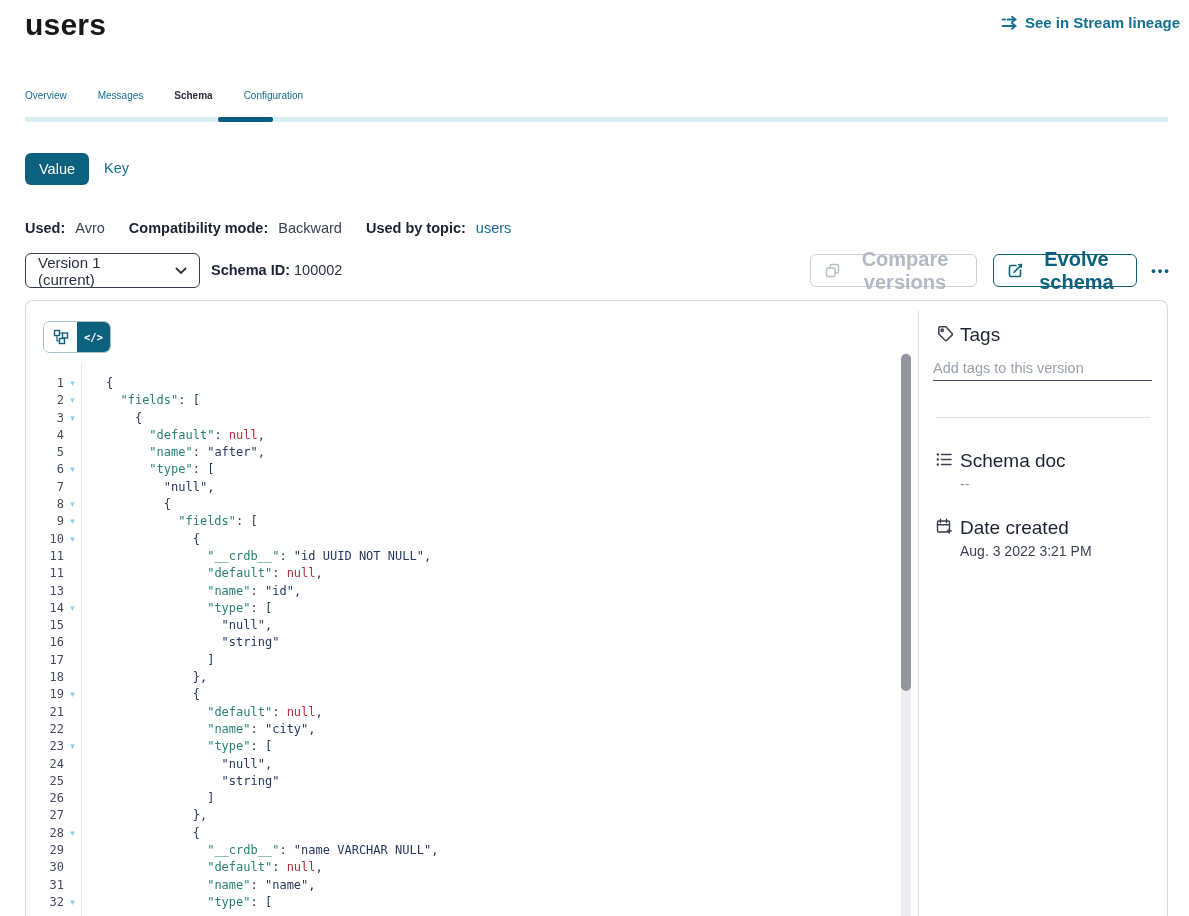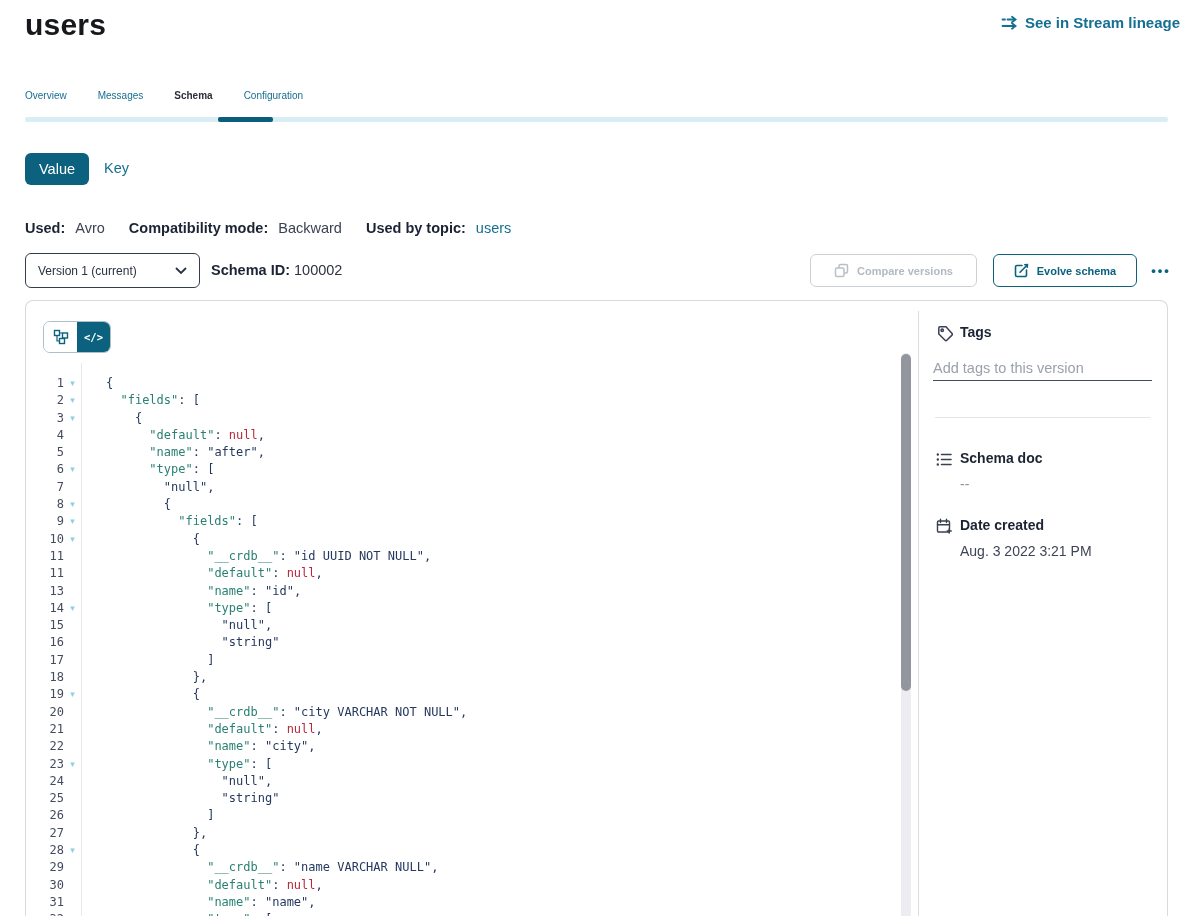--- a/index.html
+++ b/index.html
@@ -31,26 +31,26 @@
   
   .meta-row { position:absolute; left:25px; top:220px; display:flex; gap:10px;
     font-size:14.5px; align-items:baseline; }
   .meta-row .lbl { font-weight:700; color:#1b2334; }
   .meta-row .val { color:#3c4252; margin-right:14px; }
   .meta-row .link { color:var(--link); cursor:pointer; }
 
   
   .version-select { position:absolute; left:25px; top:253px; width:175px; height:35px;
     border:1px solid #343d4e; border-radius:6px; display:flex; align-items:center;
-    padding:0 12px; font-size:12px; color:#2a3240; cursor:pointer; background:#fff;gap:17px; }
+    padding:0 12px; font-size:15px; color:#2a3240; cursor:pointer; background:#fff;gap:17px; }
   .version-select .caret { margin-left:auto; display:flex; }
   .schema-id { position:absolute; left:211px; top:262px; font-size:14.5px; }
   .schema-id .lbl { font-weight:700; color:#1b2334; }
   .btn { position:absolute; height:33px; border-radius:6px; background:#fff; display:flex;
-    align-items:center; gap:8px; font-size:11px; font-weight:600; padding:0 14px; }
+    align-items:center; gap:8px; font-size:20px; font-weight:600; padding:0 14px; }
   .btn-compare { left:810px; top:254px; width:167px; border:1px solid #ccd1d8;
     color:#b3bac3; cursor:default; justify-content:center; }
   .btn-evolve { left:993px; top:254px; width:144px; border:1px solid var(--accent);
     color:var(--accent); cursor:pointer; justify-content:center; }
   .more-btn { position:absolute; left:1144px; top:255px; width:34px; height:30px;
     background:none; border:none; color:var(--accent); font-size:13px; font-weight:800;
     letter-spacing:2px; cursor:pointer; }
 
   
   .panel { position:absolute; left:25px; top:300px; width:1143px; height:620px;
@@ -78,21 +78,21 @@
   .tk-p { color:var(--c-str); }
   .tk-u { color:var(--c-null); }
 
   .scrollbar-track { position:absolute; left:875px; top:52px; bottom:0; width:10px;
     background:#ececf1; border-radius:5px; }
   .scrollbar-thumb { position:absolute; left:0; top:1px; width:10px; height:337px;
     background:#94969f; border-radius:5px; cursor:grab; }
 
   
   .side-icon { position:absolute; width:17px; height:17px; color:#3a4052; }
-  .side-title { position:absolute; font-size:14px; font-weight:700; color:#1c2433; }
+  .side-title { position:absolute; font-size:19px; font-weight:400; color:#1c2433; }
   .side-value { position:absolute; font-size:14px; color:#3e4455; }
   .muted { color:#8e93a0; }
   .tags-input { position:absolute; left:933px; top:355px; width:219px; height:26px;
     border:none; border-bottom:1.5px solid #434a5c; font-size:14.5px; color:#1d4ed8;
     font-family:"Liberation Sans", sans-serif; outline:none; background:transparent; }
   .tags-input::placeholder { color:#9aa1ac; }
   .side-divider { position:absolute; left:935px; top:417px; width:215px; height:1px; background:#e5e5e9; }
 
   svg { display:block; }
 </style>
@@ -204,21 +204,20 @@
       <div class="code-line"><span class="ln">10</span><span class="fold">▾</span><span class="src">            <span class="tk-p">{</span></span></div>
       <div class="code-line"><span class="ln">11</span><span class="fold"></span><span class="src">              <span class="tk-k">"__crdb__"</span><span class="tk-p">: </span><span class="tk-s">"id UUID NOT NULL"</span><span class="tk-p">,</span></span></div>
       <div class="code-line"><span class="ln">11</span><span class="fold"></span><span class="src">              <span class="tk-k">"default"</span><span class="tk-p">: </span><span class="tk-u">null</span><span class="tk-p">,</span></span></div>
       <div class="code-line"><span class="ln">13</span><span class="fold"></span><span class="src">              <span class="tk-k">"name"</span><span class="tk-p">: </span><span class="tk-s">"id"</span><span class="tk-p">,</span></span></div>
       <div class="code-line"><span class="ln">14</span><span class="fold">▾</span><span class="src">              <span class="tk-k">"type"</span><span class="tk-p">: [</span></span></div>
       <div class="code-line"><span class="ln">15</span><span class="fold"></span><span class="src">                <span class="tk-s">"null"</span><span class="tk-p">,</span></span></div>
       <div class="code-line"><span class="ln">16</span><span class="fold"></span><span class="src">                <span class="tk-s">"string"</span></span></div>
       <div class="code-line"><span class="ln">17</span><span class="fold"></span><span class="src">              <span class="tk-p">]</span></span></div>
       <div class="code-line"><span class="ln">18</span><span class="fold"></span><span class="src">            <span class="tk-p">},</span></span></div>
       <div class="code-line"><span class="ln">19</span><span class="fold">▾</span><span class="src">            <span class="tk-p">{</span></span></div>
-      <div class="code-line"><span class="ln">20</span><span class="fold"></span><span class="src">              <span class="tk-k">"__crdb__"</span><span class="tk-p">: </span><span class="tk-s">"city VARCHAR NOT NULL"</span><span class="tk-p">,</span></span></div>
       <div class="code-line"><span class="ln">21</span><span class="fold"></span><span class="src">              <span class="tk-k">"default"</span><span class="tk-p">: </span><span class="tk-u">null</span><span class="tk-p">,</span></span></div>
       <div class="code-line"><span class="ln">22</span><span class="fold"></span><span class="src">              <span class="tk-k">"name"</span><span class="tk-p">: </span><span class="tk-s">"city"</span><span class="tk-p">,</span></span></div>
       <div class="code-line"><span class="ln">23</span><span class="fold">▾</span><span class="src">              <span class="tk-k">"type"</span><span class="tk-p">: [</span></span></div>
       <div class="code-line"><span class="ln">24</span><span class="fold"></span><span class="src">                <span class="tk-s">"null"</span><span class="tk-p">,</span></span></div>
       <div class="code-line"><span class="ln">25</span><span class="fold"></span><span class="src">                <span class="tk-s">"string"</span></span></div>
       <div class="code-line"><span class="ln">26</span><span class="fold"></span><span class="src">              <span class="tk-p">]</span></span></div>
       <div class="code-line"><span class="ln">27</span><span class="fold"></span><span class="src">            <span class="tk-p">},</span></span></div>
       <div class="code-line"><span class="ln">28</span><span class="fold">▾</span><span class="src">            <span class="tk-p">{</span></span></div>
       <div class="code-line"><span class="ln">29</span><span class="fold"></span><span class="src">              <span class="tk-k">"__crdb__"</span><span class="tk-p">: </span><span class="tk-s">"name VARCHAR NULL"</span><span class="tk-p">,</span></span></div>
       <div class="code-line"><span class="ln">30</span><span class="fold"></span><span class="src">              <span class="tk-k">"default"</span><span class="tk-p">: </span><span class="tk-u">null</span><span class="tk-p">,</span></span></div>

